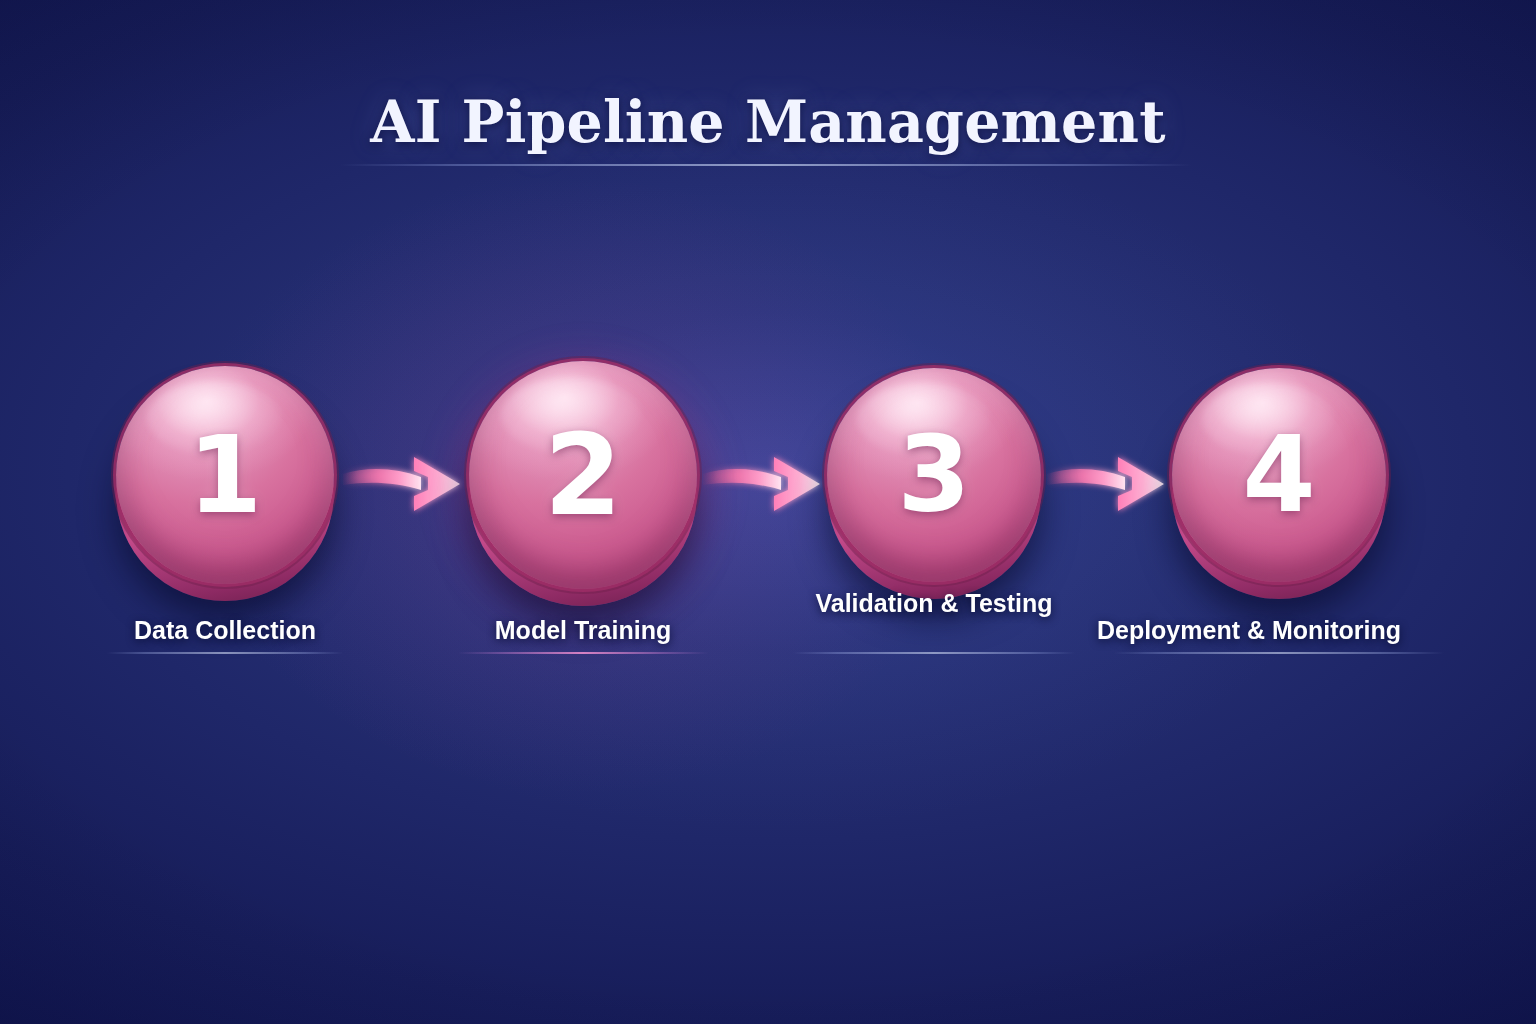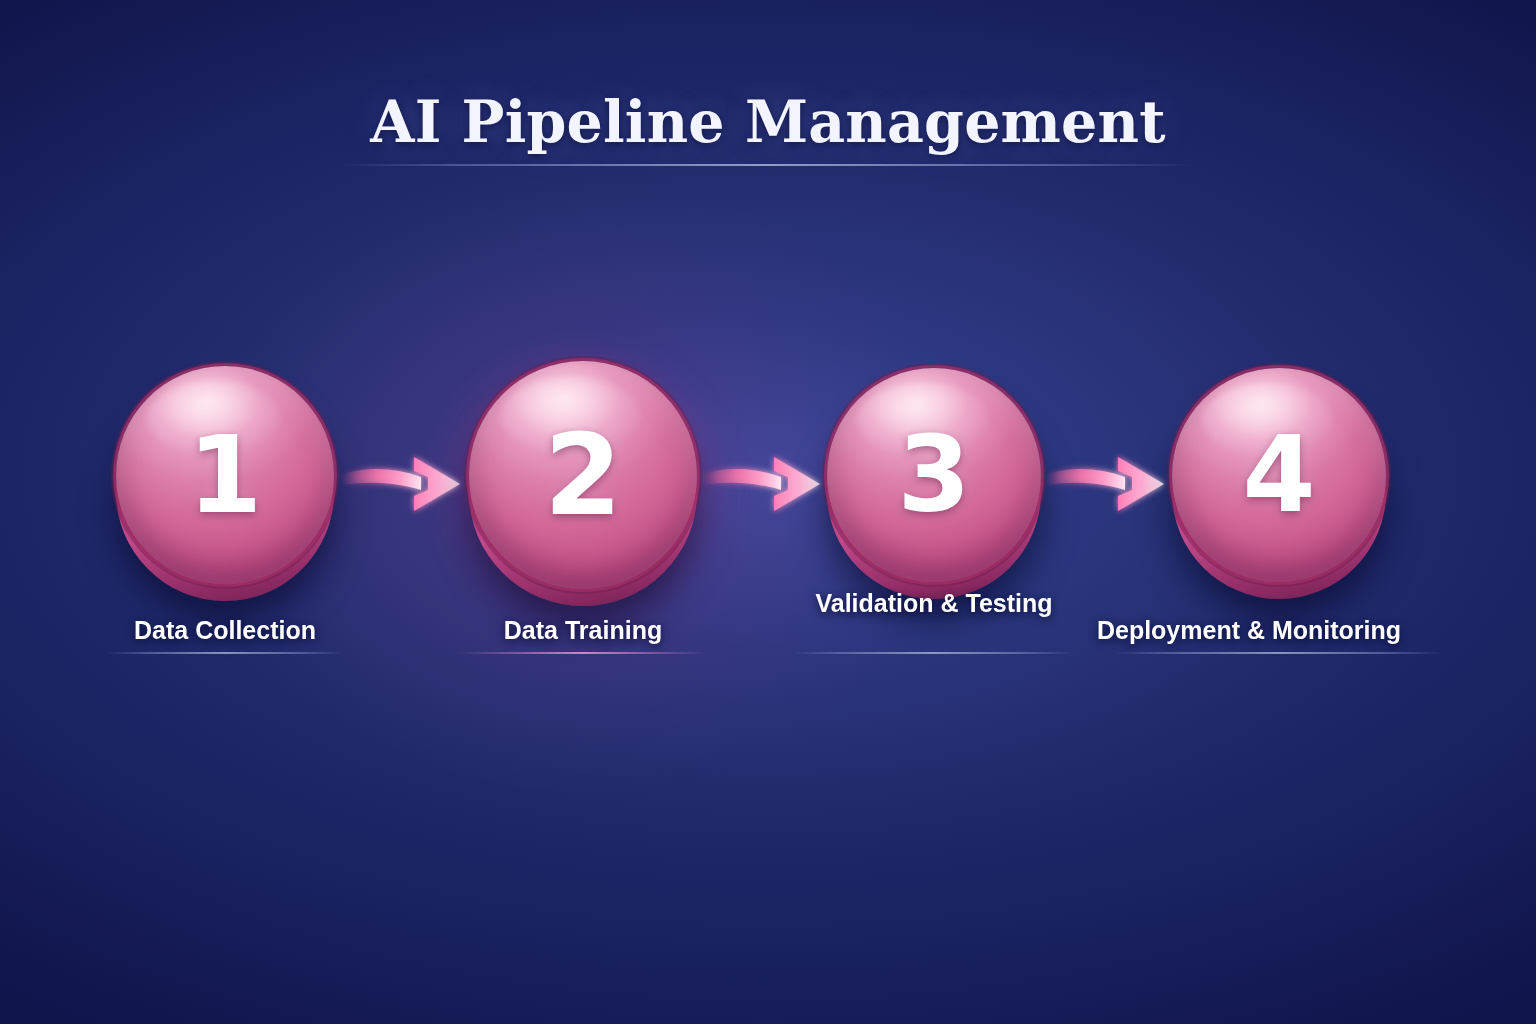--- a/index.html
+++ b/index.html
@@ -331,21 +331,21 @@
         <div class="step-rule plain" style="left: 225px; top: 652px; width: 236px;"></div>
         <div class="step" style="left: 583px; top: 361px; width: 254px;">
           <div class="orb-wrap" style="height: 254px;">
             <div class="orb-halo" style="width: 314px; height: 314px;"></div>
             <div class="orb-base" style="width: 228px; height: 228px; top: 17px;"></div>
             <div class="orb" style="width: 228px; height: 228px; margin: 0px auto;">
               <div class="orb-number" style="font-size: 112px;">2</div>
             </div>
           </div>
         </div>
-        <div class="step-label" style="left: 583px; top: 616px;">Data Training</div>
+        <div class="step-label" style="left: 583px; top: 616px;">Model Training</div>
         <div class="step-rule pink" style="left: 583px; top: 652px; width: 250px;"></div>
         <div class="step" style="left: 934px; top: 368px; width: 240px;">
           <div class="orb-wrap" style="height: 240px;">
             <div class="orb-base" style="width: 214px; height: 214px; top: 17px;"></div>
             <div class="orb" style="width: 214px; height: 214px; margin: 0px auto;">
               <div class="orb-number" style="font-size: 105px;">3</div>
             </div>
           </div>
         </div>
         <div class="step-label" style="left: 934px; top: 589px;">Validation &amp; Testing</div>

